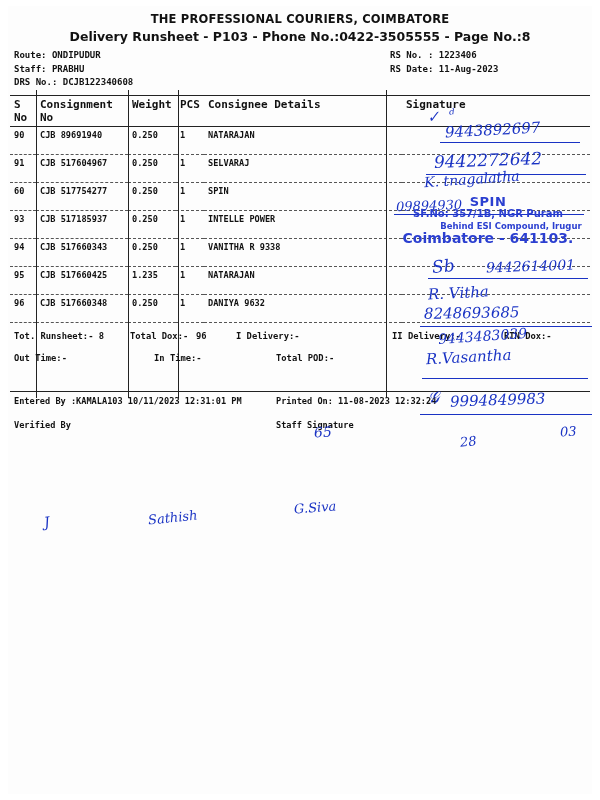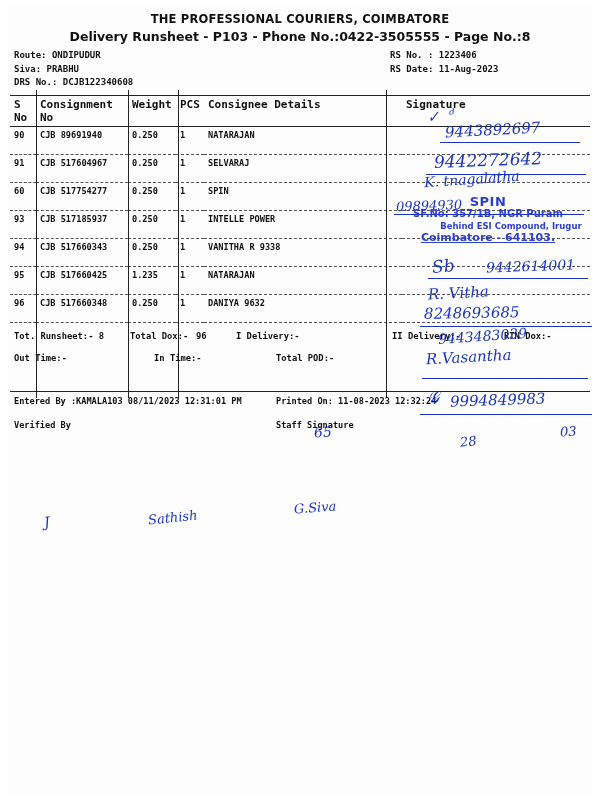--- a/index.html
+++ b/index.html
@@ -153,21 +153,21 @@
     <div class="title">THE PROFESSIONAL COURIERS, COIMBATORE</div>
     <div class="subtitle">Delivery Runsheet - P103 - Phone No.:0422-3505555 - Page No.:8</div>
 
     <div class="hdrblock">
       <div class="hdr-left">
         <div>
           <span>Route:</span>
           <span>ONDIPUDUR</span>
         </div>
         <div>
-          <span>Siva:</span>
+          <span>Staff:</span>
           <span>PRABHU</span>
         </div>
         <div>
           <span>DRS No.:</span>
           <span>DCJB122340608</span>
         </div>
       </div>
       <div class="hdr-right">
         <div>
           <span>RS No. :</span>
@@ -276,21 +276,21 @@
       <div class="row2">
         <span style="left:0px;top:6px;">Out Time:-</span>
         <span style="left:140px;top:6px;">In Time:-</span>
         <span style="left:262px;top:6px;">Total POD:-</span>
       </div>
     </div>
 
     <div class="footline"></div>
 
     <div class="footblock">
-      <span style="left:0px;top:0px;">Entered By :KAMALA103 08/11/2023 12:31:01 PM</span>
+      <span style="left:0px;top:0px;">Entered By :KAMALA103 10/11/2023 12:31:01 PM</span>
       <span style="left:262px;top:0px;">Printed On: 11-08-2023 12:32:24</span>
       <span style="left:0px;top:24px;">Verified By</span>
       <span style="left:262px;top:24px;">Staff Signature</span>
     </div>
 
     <div class="ink" style="left:419px;top:102px;font-size:15px;transform:rotate(-8deg);">✓</div>
     <div class="ink" style="left:441px;top:100px;font-size:14px;transform:rotate(-6deg);">ᵈ</div>
     <div class="ink" style="left:437px;top:115px;font-size:15px;transform:rotate(-3deg);">9443892697</div>
     <div class="inkline" style="left:432px;top:136px;width:140px;"></div>
 
@@ -298,21 +298,21 @@
     <div class="inkline" style="left:418px;top:168px;width:160px;"></div>
 
     <div class="ink" style="left:416px;top:165px;font-size:14px;transform:rotate(-4deg);">K. tnagalatha</div>
     <div class="ink" style="left:388px;top:192px;font-size:13px;transform:rotate(-2deg);">09894930</div>
     <div class="inkline" style="left:386px;top:208px;width:190px;"></div>
 
     <div class="stamp" style="left:380px;top:190px;width:200px;">
       <div style="font-size:13px;letter-spacing:.5px;">SPIN</div>
       <div style="font-size:10px;">SF.No: 357/1B, NGR Puram</div>
       <div style="font-size:8.5px;padding-left:46px;">Behind ESI Compound, Irugur</div>
-      <div style="font-size:11px;text-decoration:underline;">Coimbatore - 641103.</div>
+      <div style="font-size:14px;">Coimbatore - 641103.</div>
     </div>
 
     <div class="ink" style="left:424px;top:250px;font-size:17px;transform:rotate(-5deg);">Sb</div>
     <div class="ink" style="left:478px;top:252px;font-size:14px;transform:rotate(-2deg);">9442614001</div>
     <div class="inkline" style="left:420px;top:272px;width:160px;"></div>
 
     <div class="ink" style="left:420px;top:278px;font-size:15px;transform:rotate(-3deg);">R. Vitha</div>
     <div class="ink" style="left:416px;top:298px;font-size:15px;transform:rotate(-1deg);">8248693685</div>
     <div class="inkline" style="left:412px;top:320px;width:172px;"></div>
 

